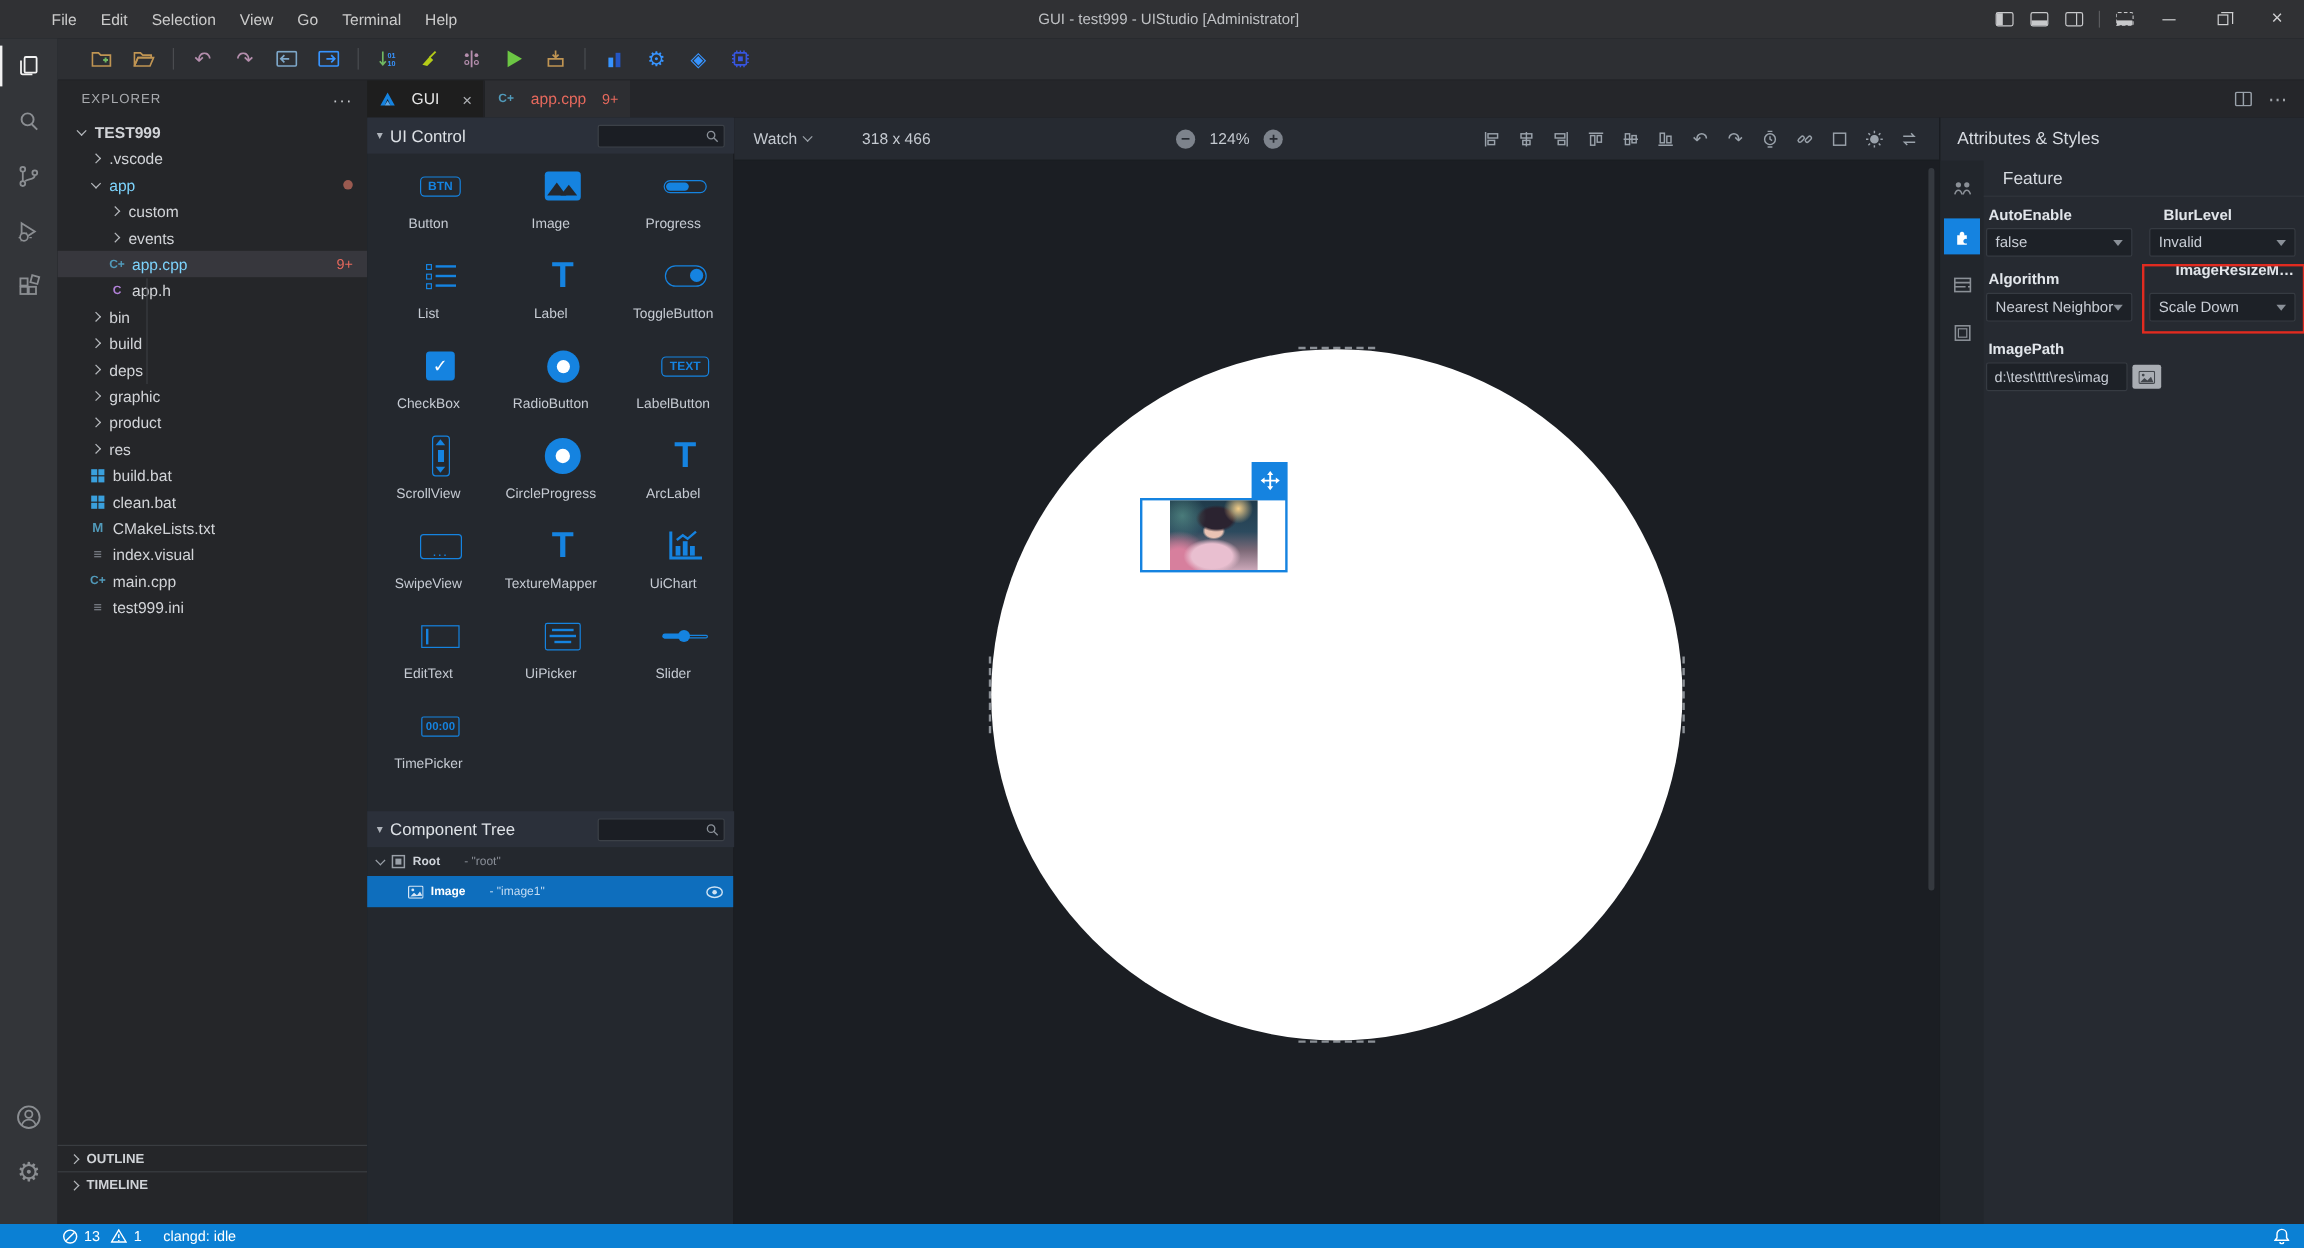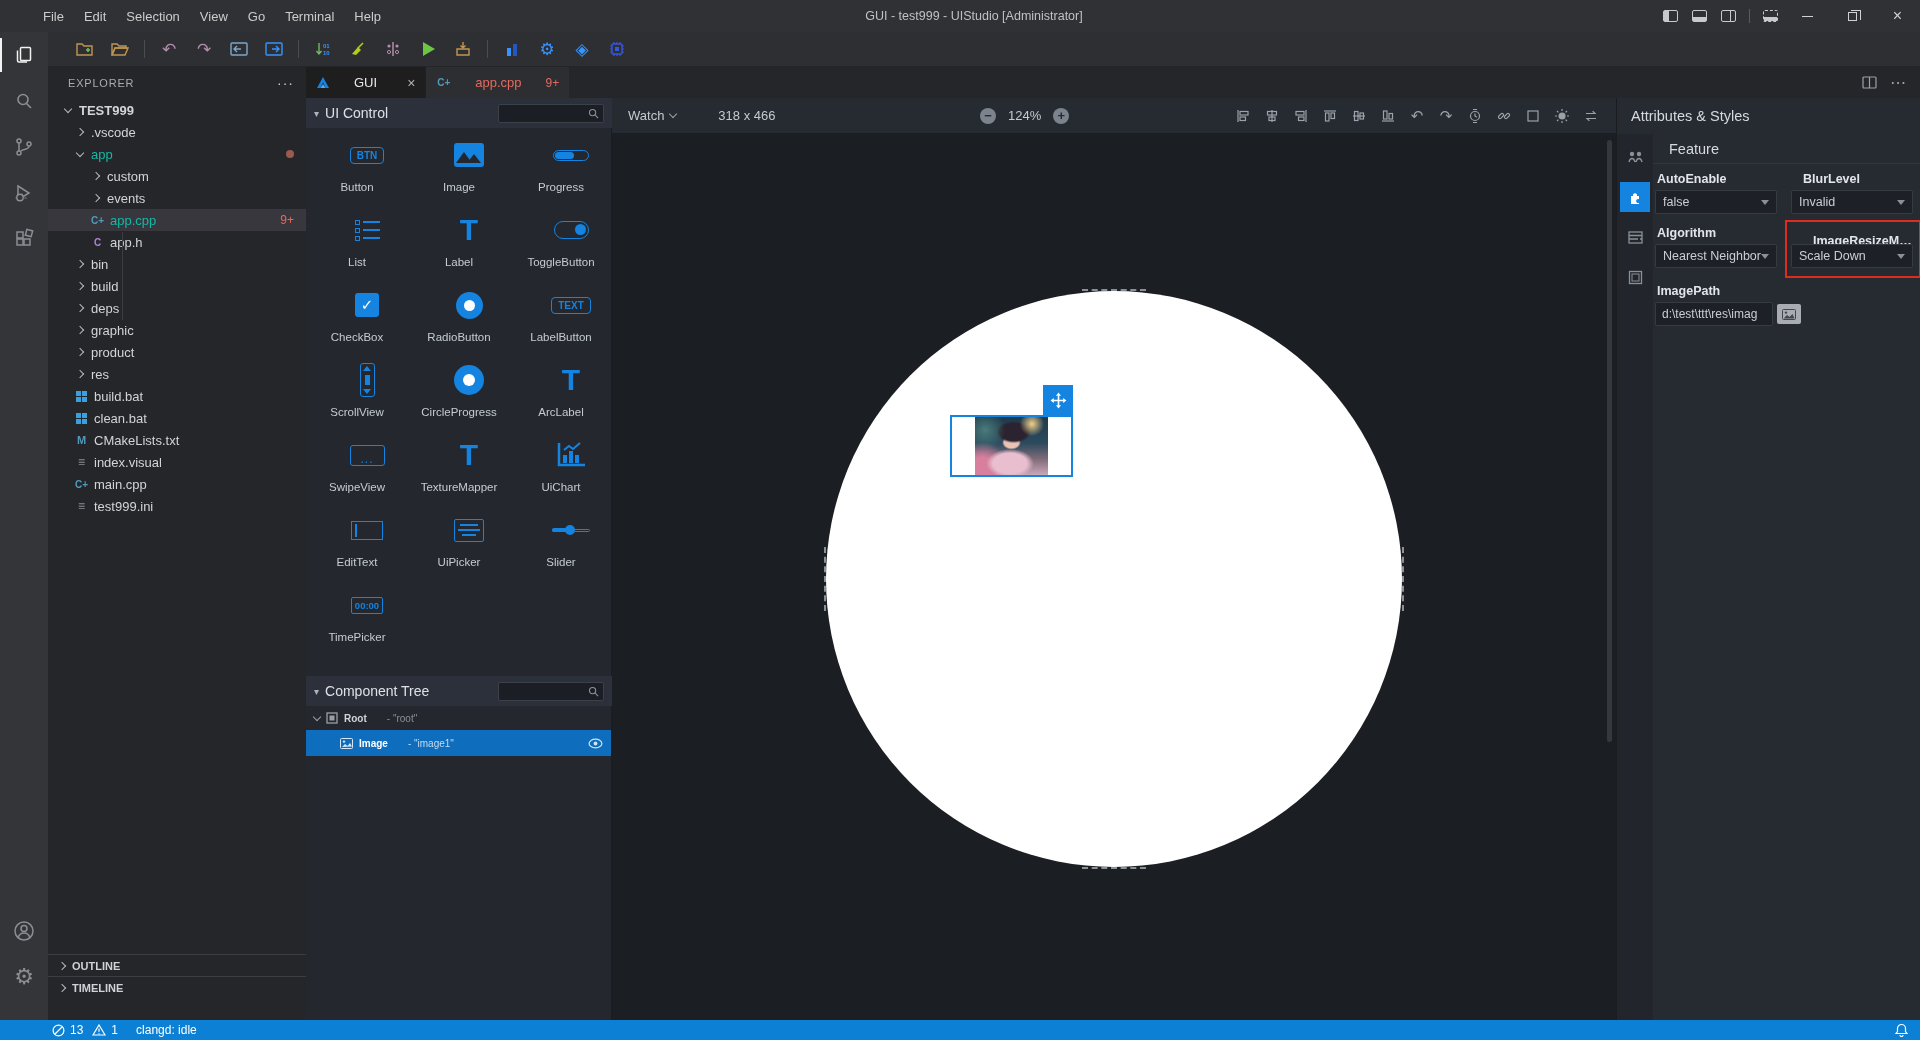--- a/index.html
+++ b/index.html
@@ -45,29 +45,29 @@
   .row .lbl{white-space:nowrap;}
   .bold{font-weight:bold;}
   .ind1{padding-left:26px;} .ind2{padding-left:42px;}
   .tw{width:12px;display:flex;justify-content:center;flex:none;}
   .chev{width:6px;height:6px;border-right:1.3px solid #b6b9bd;border-bottom:1.3px solid #b6b9bd;display:inline-block;}
   .chev.r{transform:rotate(-45deg);} .chev.d{transform:rotate(45deg);margin-top:-3px;}
   .fic{width:15px;flex:none;display:flex;align-items:center;justify-content:center;font-size:10px;font-weight:bold;}
   .ic-cpp{color:#519aba;} .ic-c{color:#b180d7;} .ic-m{color:#519aba;font-size:11px;} .ic-txt{color:#8a8f98;font-size:12px;font-weight:normal;}
   .ic-win{display:grid;grid-template-columns:5px 5px;grid-template-rows:5px 5px;gap:1px;}
   .ic-win span{background:#3aa0dd;}
-  .red-t{color:#14b8a6;}
+  .red-t{color:#7dd3fc;}
   .mod-dot{margin-left:auto;margin-right:12px;width:8px;height:8px;border-radius:50%;background:#9a5a50;}
   .badge9{margin-left:auto;margin-right:12px;color:#e7695d;font-size:12px;}
   .guide{position:absolute;left:74px;top:165px;width:1px;height:88px;background:#3a3d41;}
   .exp-foot{position:absolute;left:0;right:0;display:flex;align-items:center;height:22px;border-top:1px solid #3a3d41;padding-left:8px;gap:4px;font-size:11px;font-weight:bold;color:#cfd2d6;cursor:pointer;}
 
   
   .tabstrip{position:absolute;left:306px;top:67px;width:1614px;height:31px;background:#25262a;display:flex;}
-  .tab{display:flex;align-items:center;gap:24px;padding:0 10px;font-size:13px;cursor:pointer;}
+  .tab{display:flex;align-items:center;gap:13px;padding:0 10px;font-size:13px;cursor:pointer;}
   .tab.active{background:#1e1e1e;color:#e8e8e8;}
   .tab.inactive{background:#2d2e32;color:#e7695d;border-left:1px solid #1f2023;}
   .tab-close{color:#aeb0b4;font-size:14px;margin-left:6px;}
   .tabstrip-actions{margin-left:auto;display:flex;align-items:center;gap:10px;padding-right:14px;color:#9fa3a8;}
 
   
   .left-panel{position:absolute;left:306px;top:98px;width:306px;height:922px;background:#24282e;border-right:1px solid #1a1c20;}
   .panel-head{position:absolute;left:0;width:306px;height:30px;background:#2b303a;display:flex;align-items:center;padding:0 8px;color:#dde1e6;font-size:14px;gap:6px;}
   .caret{color:#aeb3ba;font-size:10px;}
   .psearch{margin-left:auto;width:106px;height:19px;background:#1b1e24;border:1px solid #3c4148;border-radius:2px;display:flex;align-items:center;padding:0 4px;}
@@ -830,21 +830,21 @@
     <div class="dd" style="left:2px;top:56px;">
         <span>false</span>
         <span class="dd-caret"></span>
       </div>
     <div class="dd" style="left:138px;top:56px;">
         <span>Invalid</span>
         <span class="dd-caret"></span>
       </div>
 
     <span class="fld-label" style="left:4px;top:92px;">Algorithm</span>
-    <span class="fld-label" style="left:140px;top:100px;padding-left:20px;">ImageResizeM…</span>
+    <span class="fld-label" style="left:140px;top:84px;padding-left:20px;">ImageResizeM…</span>
     <div class="dd" style="left:2px;top:110px;">
         <span>Nearest Neighbor</span>
         <span class="dd-caret"></span>
       </div>
     <div class="dd" style="left:138px;top:110px;">
         <span>Scale Down</span>
         <span class="dd-caret"></span>
       </div>
     <div class="red-box"></div>
 

